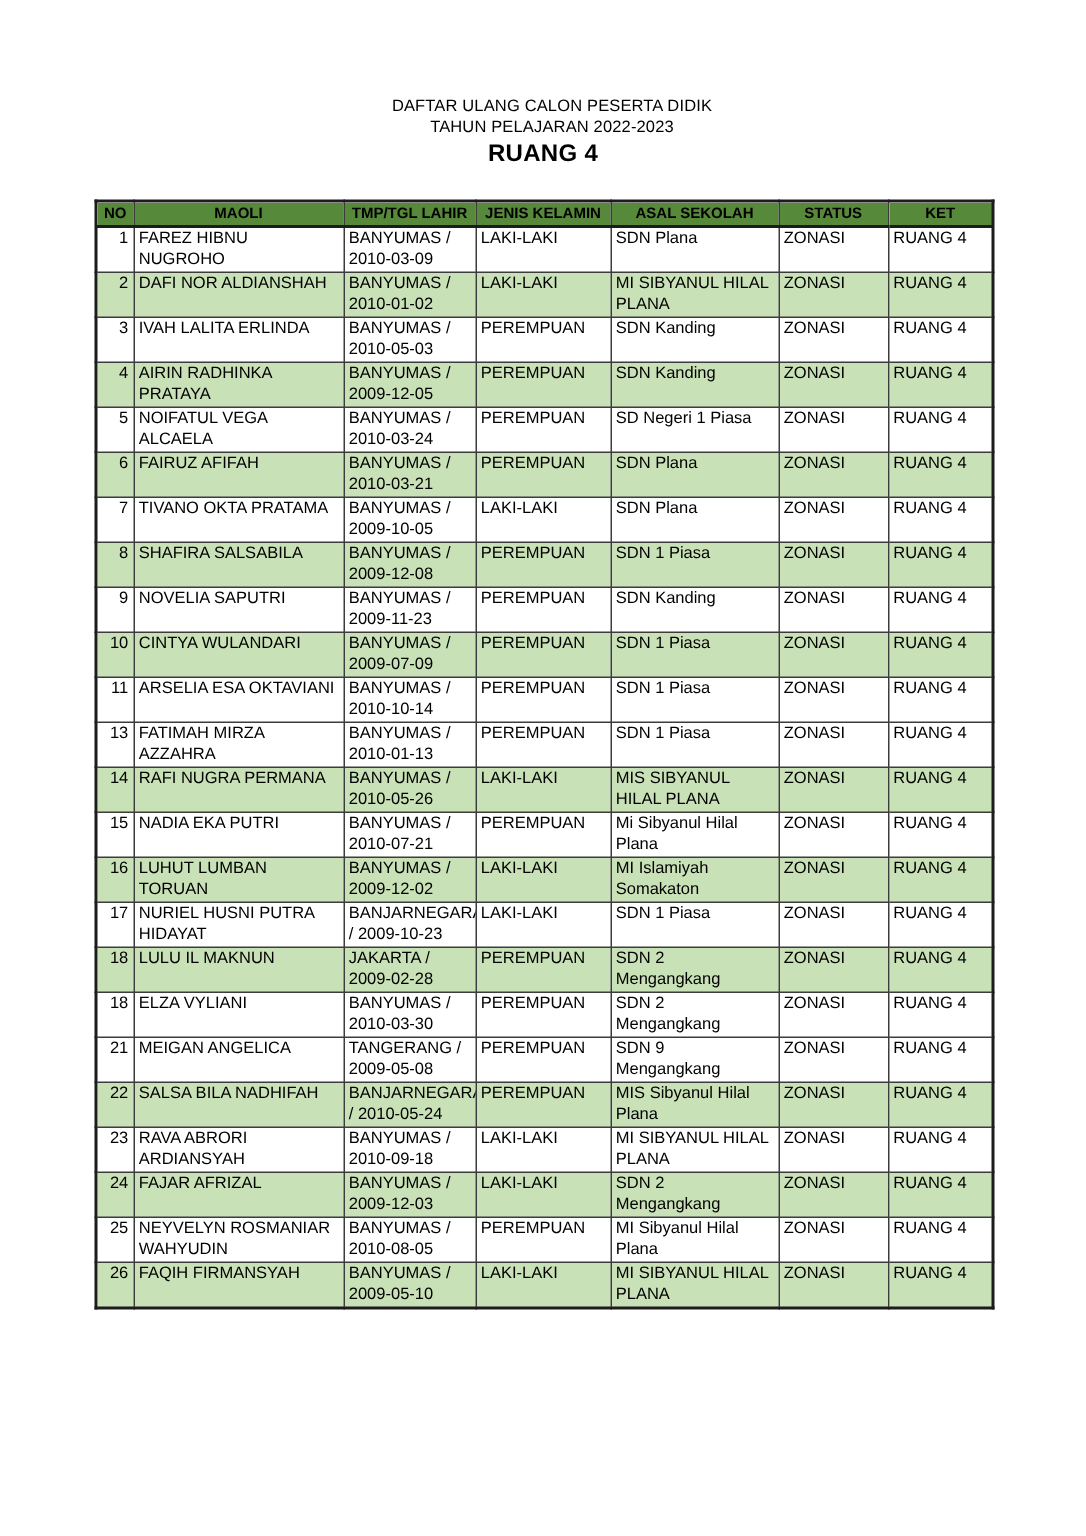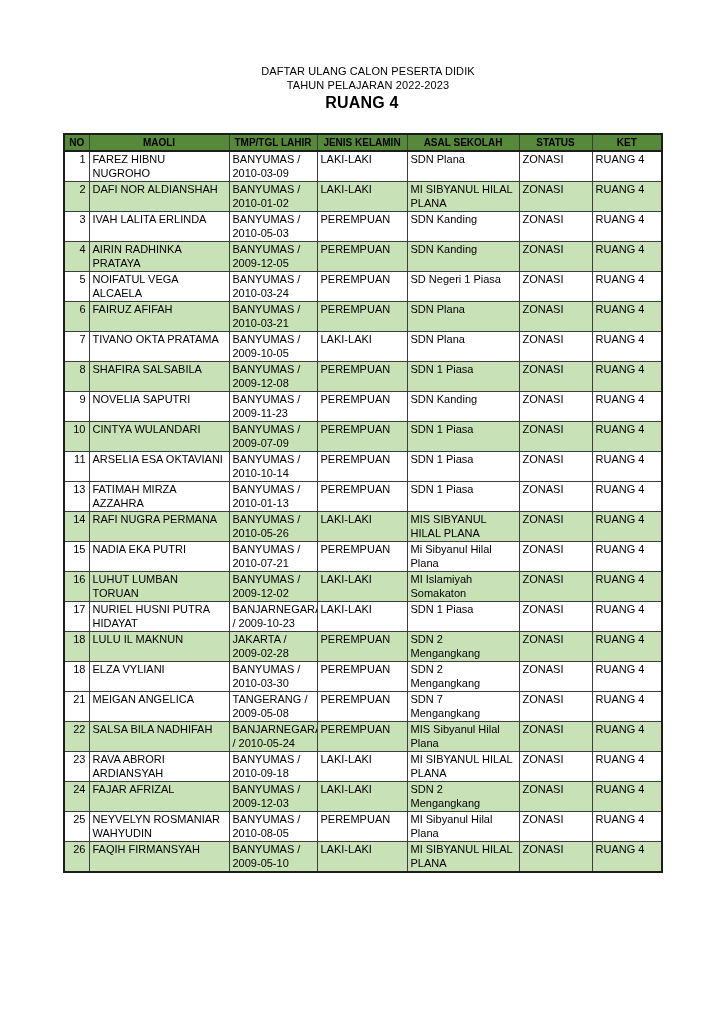--- a/index.html
+++ b/index.html
@@ -258,21 +258,21 @@
       <td class="col-jenis">PEREMPUAN</td>
       <td class="col-asal">SDN 2 Mengangkang</td>
       <td class="col-status">ZONASI</td>
       <td class="col-ket">RUANG 4</td>
     </tr>
         <tr>
       <td class="col-no">21</td>
       <td class="col-nama">MEIGAN ANGELICA</td>
       <td class="col-tmp">TANGERANG / 2009-05-08</td>
       <td class="col-jenis">PEREMPUAN</td>
-      <td class="col-asal">SDN 7 Mengangkang</td>
+      <td class="col-asal">SDN 9 Mengangkang</td>
       <td class="col-status">ZONASI</td>
       <td class="col-ket">RUANG 4</td>
     </tr>
         <tr class="alt">
       <td class="col-no">22</td>
       <td class="col-nama">SALSA BILA NADHIFAH</td>
       <td class="col-tmp">BANJARNEGARA / 2010-05-24</td>
       <td class="col-jenis">PEREMPUAN</td>
       <td class="col-asal">MIS Sibyanul Hilal Plana</td>
       <td class="col-status">ZONASI</td>

